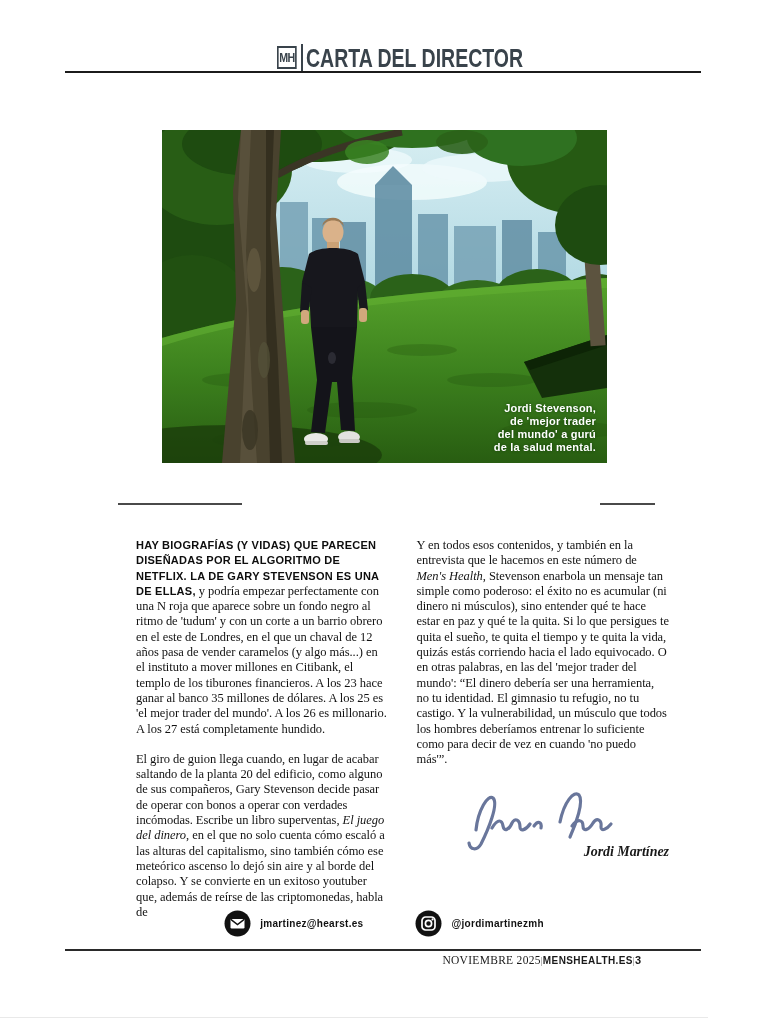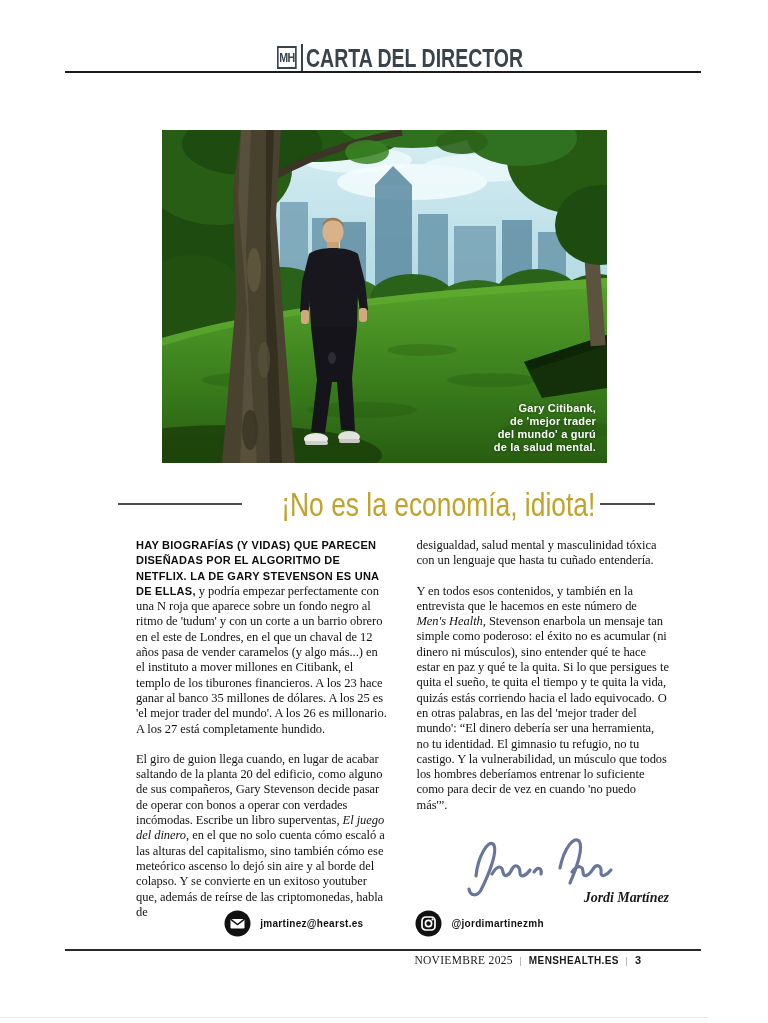--- a/index.html
+++ b/index.html
@@ -52,21 +52,21 @@
   
   .contact-row{position:absolute;left:0;top:910px;width:768px;display:flex;
           justify-content:center;gap:52px;align-items:center;}
   .contact-item{display:flex;align-items:center;gap:9px;}
   .contact-label{font-family:"Liberation Sans",sans-serif;font-weight:700;font-size:10px;
           letter-spacing:.3px;color:#111;}
 
   
   .footer-rule{position:absolute;left:65px;top:949px;width:636px;height:1.5px;background:#2a2a2a;}
   .footer-text{position:absolute;right:67px;top:954px;font-size:11px;color:#1a1a1a;
-          display:flex;align-items:baseline;gap:7px;}
+          display:flex;align-items:baseline;}
   .footer-issue{font-family:"Liberation Serif",serif;font-size:11.5px;letter-spacing:.3px;}
   .footer-site{font-family:"Liberation Sans",sans-serif;font-weight:700;font-size:10px;letter-spacing:.4px;}
   .footer-page{font-family:"Liberation Sans",sans-serif;font-weight:700;font-size:11px;}
   .footer-sep{color:#777;font-size:10px;}
   .page-edge{position:absolute;left:0;bottom:5px;width:768px;height:1px;background:#e9e9e9;}
 </style>
 </head>
 <body>
 
 <div class="page">
@@ -177,42 +177,38 @@
         <rect x="197" y="178" width="8" height="14" rx="3" fill="#cfa87e"></rect>
         <path d="M149,197 L155,250 L149,302 L163,303 L170,252 L175,252 L179,300 L193,301 L190,248 L195,197 Z" fill="#14141a"></path>
         <ellipse cx="170" cy="228" rx="4" ry="6" fill="#2b2b33"></ellipse>
         <ellipse cx="154" cy="309" rx="12" ry="6" fill="#e9e9e6"></ellipse>
         <ellipse cx="187" cy="307" rx="11" ry="6" fill="#e2e2df"></ellipse>
         <rect x="143" y="311" width="23" height="4" rx="2" fill="#cfcfca"></rect>
         <rect x="177" y="309" width="21" height="4" rx="2" fill="#c9c9c4"></rect>
       </g>
     </svg>
     <div class="photo-caption">
-      <div>Gary Citibank,</div>
+      <div>Jordi Stevenson,</div>
       <div>de 'mejor trader</div>
       <div>del mundo' a gurú</div>
       <div>de la salud mental.</div>
     </div>
   </div>
 
   <div class="headline-wrap">
     <div class="hl-rule left"></div>
-    <div class="headline">
-      <span>¡No es la economía, idiota!</span>
-    </div>
     <div class="hl-rule right"></div>
   </div>
 
   <div class="columns">
     <div class="col">
       <p><span class="lead-caps">HAY BIOGRAFÍAS (Y VIDAS) QUE PARECEN DISEÑADAS POR EL ALGORITMO DE NETFLIX. LA DE GARY STEVENSON ES UNA DE ELLAS,</span><span> y podría empezar perfectamente con una N roja que aparece sobre un fondo negro al ritmo de 'tudum' y con un corte a un barrio obrero en el este de Londres, en el que un chaval de 12 años pasa de vender caramelos (y algo más...) en el instituto a mover millones en Citibank, el templo de los tiburones financieros. A los 23 hace ganar al banco 35 millones de dólares. A los 25 es 'el mejor trader del mundo'. A los 26 es millonario. A los 27 está completamente hundido.</span></p>
       <p><span>El giro de guion llega cuando, en lugar de acabar saltando de la planta 20 del edificio, como alguno de sus compañeros, Gary Stevenson decide pasar de operar con bonos a operar con verdades incómodas. Escribe un libro superventas, </span><span style="font-style: italic;">El juego del dinero</span><span>, en el que no solo cuenta cómo escaló a las alturas del capitalismo, sino también cómo ese meteórico ascenso lo dejó sin aire y al borde del colapso. Y se convierte en un exitoso youtuber que, además de reírse de las criptomonedas, habla de</span></p>
     </div>
     <div class="col">
-      <p>desigualdad, salud mental y masculinidad tóxica con un lenguaje que hasta tu cuñado entendería.</p>
       <p><span>Y en todos esos contenidos, y también en la entrevista que le hacemos en este número de </span><span style="font-style: italic;">Men's Health</span><span>, Stevenson enarbola un mensaje tan simple como poderoso: el éxito no es acumular (ni dinero ni músculos), sino entender qué te hace estar en paz y qué te la quita. Si lo que persigues te quita el sueño, te quita el tiempo y te quita la vida, quizás estás corriendo hacia el lado equivocado. O en otras palabras, en las del 'mejor trader del mundo': “El dinero debería ser una herramienta, no tu identidad. El gimnasio tu refugio, no tu castigo. Y la vulnerabilidad, un músculo que todos los hombres deberíamos entrenar lo suficiente como para decir de vez en cuando 'no puedo más'”.</span></p>
       <div class="signature-block">
         <svg width="190" height="70" viewBox="0 0 190 70">
           <g fill="none" stroke="#4f5f8a" stroke-width="3.2" stroke-linecap="round" opacity=".85">
             <path d="M28,48 C30,28 40,12 45,16 C51,22 40,48 33,62 C29,69 22,68 21,61"></path>
             <path d="M44,46 C50,36 54,38 55,44 C56,50 61,48 64,41 C67,35 72,38 72,45 C72,50 78,48 82,42"></path>
             <path d="M86,44 C90,38 94,40 93,46"></path>
             <path d="M112,40 C116,20 126,8 131,13 C136,19 128,42 122,55"></path>
             <path d="M124,44 C130,36 135,38 135,44 C135,50 141,48 145,41 C149,35 154,38 153,45 C153,50 159,47 163,42"></path>
           </g>

